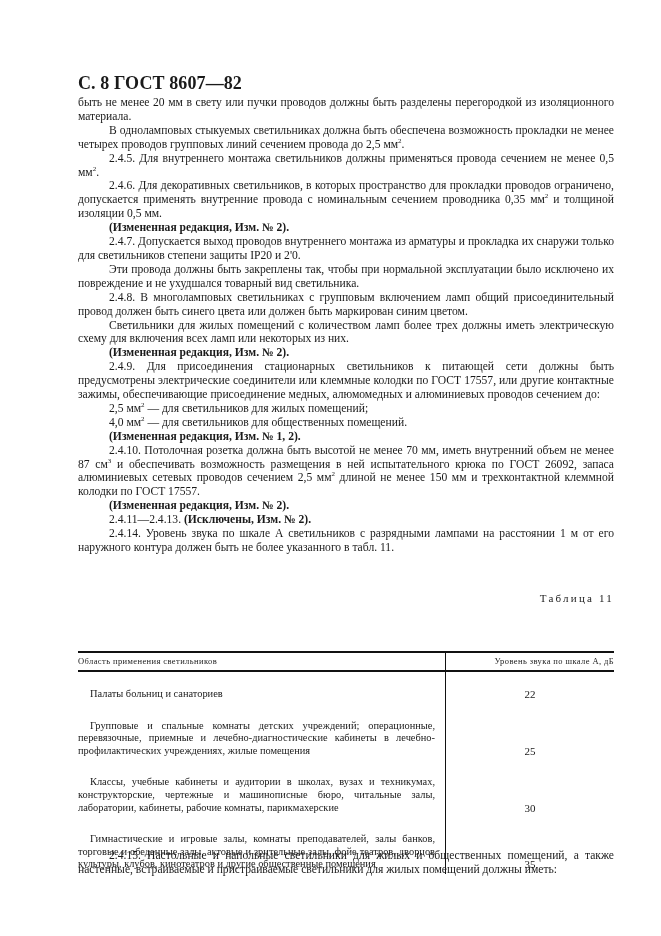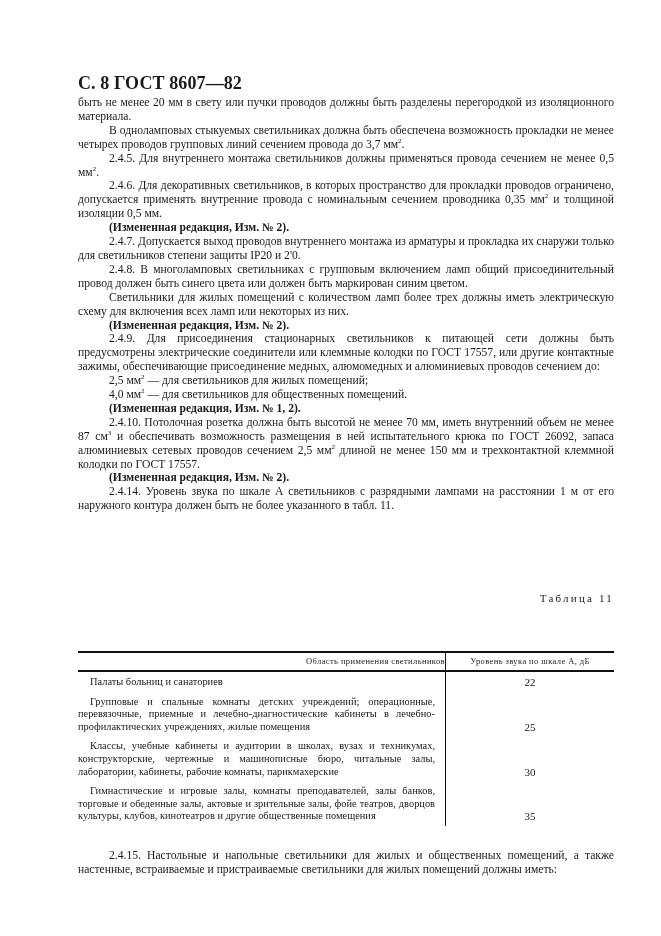--- a/index.html
+++ b/index.html
@@ -10,50 +10,52 @@
   .body p { margin:0; }
   .body p.ind { text-indent:31px; }
   .body p.bold { font-weight:bold; text-indent:31px; }
   .body sup { font-size:7px; line-height:0; vertical-align:super; }
   .b { font-weight:bold; }
   .caption { position:absolute; right:47px; top:592px; font-size:11px; letter-spacing:2.2px; }
   table.t11 { position:absolute; left:78px; top:651px; width:536px; border-collapse:collapse;
               font-size:10.4px; line-height:12.6px; }
   table.t11 th { font-weight:normal; font-size:8.5px; letter-spacing:0.4px; height:17px; padding:0; vertical-align:middle;
                  border-top:2.5px solid #111; border-bottom:2.5px solid #111; }
-  table.t11 th.c1 { width:367px; text-align:right; border-right:1.5px solid #111; }
-  table.t11 th.c2 { text-align:center; }
+  table.t11 th.c1 { width:367px; text-align:left; border-right:1.5px solid #111; }
+  table.t11 th.c2 { text-align:right; }
   table.t11 td { padding:0; vertical-align:bottom; }
-  table.t11 td.c1 { border-right:1.5px solid #111; text-align:justify; padding:4px 10px 3px 0;margin-left:20px; }
+  table.t11 td.c1 { border-right:1.5px solid #111; text-align:justify; padding:16px 10px 3px 0;margin-left:20px; }
   table.t11 td.c1 span.txt { display:block; text-indent:12px; }
   table.t11 td.c2 { text-align:center; font-size:11px; padding-bottom:3px;margin-top:28px; }
   .tail { position:absolute; left:78px; top:849px; width:536px; font-size:11.6px; line-height:13.9px; text-align:justify; }
   .tail p { margin:0; text-indent:31px; }
 </style>
 </head>
 <body>
 
 <div class="header">С. 8 ГОСТ 8607—82</div>
 
 <div class="body">
   <p><span>быть не менее 20 мм в свету или пучки проводов должны быть разделены перегородкой из изоляционного материала.</span></p>
-  <p class="ind"><span>В одноламповых стыкуемых светильниках должна быть обеспечена возможность прокладки не менее четырех проводов групповых линий сечением провода до 3,7 мм</span><sup>2</sup><span>.</span></p>
+  <p class="ind"><span>В одноламповых стыкуемых светильниках должна быть обеспечена возможность прокладки не менее четырех проводов групповых линий сечением провода до 2,5 мм</span><sup>2</sup><span>.</span></p>
   <p class="ind"><span>2.4.5. Для внутреннего монтажа светильников должны применяться провода сечением не менее 0,5 мм</span><sup>2</sup><span>.</span></p>
   <p class="ind"><span>2.4.6. Для декоративных светильников, в которых пространство для прокладки проводов ограничено, допускается применять внутренние провода с номинальным сечением проводника 0,35 мм</span><sup>2</sup><span> и толщиной изоляции 0,5 мм.</span></p>
   <p class="bold">(Измененная редакция, Изм. № 2).</p>
   <p class="ind">2.4.7. Допускается выход проводов внутреннего монтажа из арматуры и прокладка их снаружи только для светильников степени защиты IP20 и 2'0.</p>
+  <p class="ind">Эти провода должны быть закреплены так, чтобы при нормальной эксплуатации было исключено их повреждение и не ухудшался товарный вид светильника.</p>
   <p class="ind">2.4.8. В многоламповых светильниках с групповым включением ламп общий присоединительный провод должен быть синего цвета или должен быть маркирован синим цветом.</p>
   <p class="ind">Светильники для жилых помещений с количеством ламп более трех должны иметь электрическую схему для включения всех ламп или некоторых из них.</p>
   <p class="bold">(Измененная редакция, Изм. № 2).</p>
   <p class="ind">2.4.9. Для присоединения стационарных светильников к питающей сети должны быть предусмотрены электрические соединители или клеммные колодки по ГОСТ 17557, или другие контактные зажимы, обеспечивающие присоединение медных, алюмомедных и алюминиевых проводов сечением до:</p>
   <p class="ind"><span>2,5 мм</span><sup>2</sup><span> — для светильников для жилых помещений;</span></p>
   <p class="ind"><span>4,0 мм</span><sup>2</sup><span> — для светильников для общественных помещений.</span></p>
   <p class="bold">(Измененная редакция, Изм. № 1, 2).</p>
   <p class="ind"><span>2.4.10. Потолочная розетка должна быть высотой не менее 70 мм, иметь внутренний объем не менее 87 см</span><sup>3</sup><span> и обеспечивать возможность размещения в ней испытательного крюка по ГОСТ 26092, запаса алюминиевых сетевых проводов сечением 2,5 мм</span><sup>2</sup><span> длиной не менее 150 мм и трехконтактной клеммной колодки по ГОСТ 17557.</span></p>
   <p class="bold">(Измененная редакция, Изм. № 2).</p>
+  <p class="ind"><span>2.4.11—2.4.13. </span><span class="b">(Исключены, Изм. № 2).</span></p>
   <p class="ind">2.4.14. Уровень звука по шкале А светильников с разрядными лампами на расстоянии 1 м от его наружного контура должен быть не более указанного в табл. 11.</p>
 </div>
 
 <div class="caption">Таблица 11</div>
 
 <table class="t11">
   <thead>
     <tr>
       <th class="c1">Область применения светильников</th>
       <th class="c2">Уровень звука по шкале А, дБ</th>

